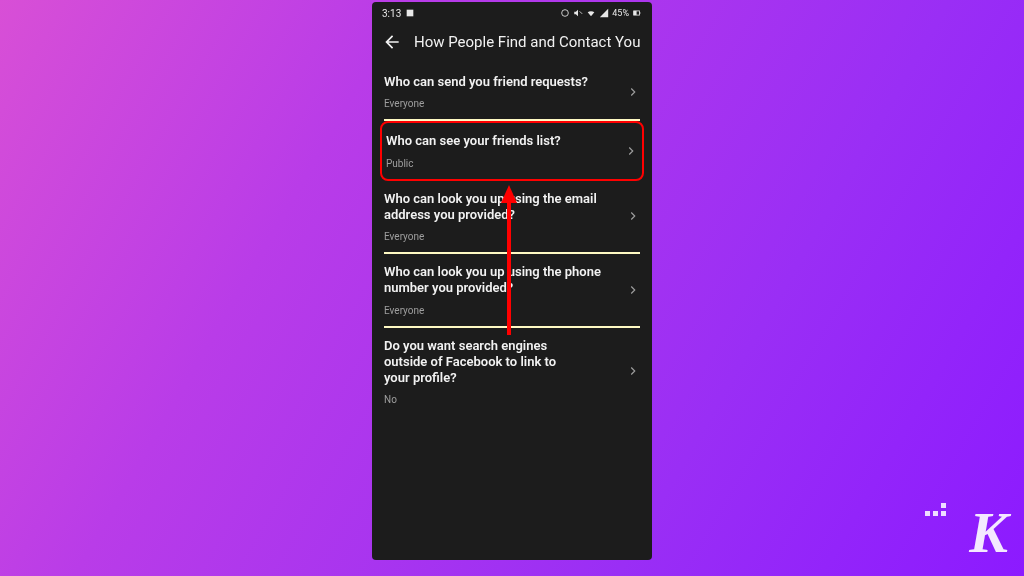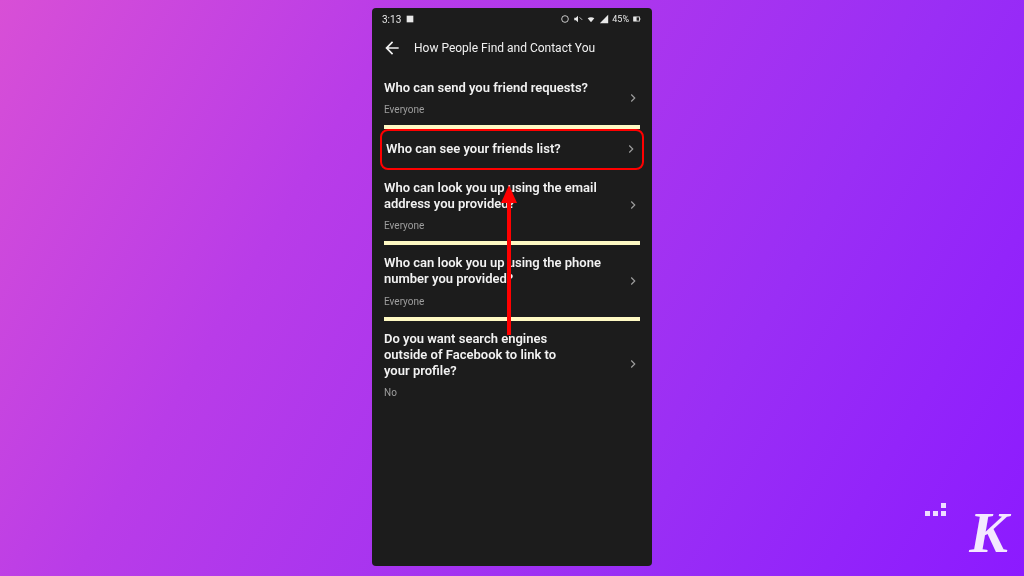--- a/index.html
+++ b/index.html
@@ -7,21 +7,21 @@
     width: 1024px;
     height: 576px;
     background: linear-gradient(120deg, #d84fd6 0%, #b93ce8 30%, #9a2ef5 70%, #8c1aff 100%);
     font-family: -apple-system, BlinkMacSystemFont, "Segoe UI", Roboto, sans-serif;
     position: relative;
     overflow: hidden;
   }
   .phone {
     position: absolute;
     left: 372px;
-    top: 8px;
+    top: 2px;
     width: 280px;
     height: 558px;
     background: #1c1c1c;
     border-radius: 4px;
     overflow: hidden;
     color: #ffffff;
   }
   .status-bar {
     height: 22px;
     display: flex;
@@ -39,33 +39,33 @@
     align-items: center;
     padding: 8px 10px 12px;
     gap: 12px;
   }
   .back-arrow {
     width: 20px;
     height: 20px;
     cursor: pointer;
   }
   .app-title {
-    font-size: 12px;
+    font-size: 15px;
     color: #f1f1f1;
     font-weight: 400;
   }
   .settings-list {
     padding: 0 12px;
   }
   .setting-item {
     display: flex;
     align-items: center;
     justify-content: space-between;
     padding: 10px 0 10px;
-    border-bottom: 4px solid #fef9c3;
+    border-bottom: 2px solid #fef9c3;
     cursor: pointer;
     position: relative;
   }
   .setting-item:last-child { border-bottom: none; gap: 48px; }
   .setting-text {
     flex: 1;
     padding-right: 6px;
   }
   .setting-title {
     font-size: 13px;
@@ -173,20 +173,21 @@
         <div class="setting-sub">Everyone</div>
       </div>
       <svg class="chevron" viewBox="0 0 24 24">
           <path d="M9 6l6 6-6 6" fill="none" stroke="#9e9e9e" stroke-width="2"></path>
         </svg>
     </div>
 
     <div class="setting-item highlighted">
       <div class="setting-text">
         <div class="setting-title">Who can see your friends list?</div>
+        <div class="setting-sub">Public</div>
       </div>
       <svg class="chevron" viewBox="0 0 24 24">
           <path d="M9 6l6 6-6 6" fill="none" stroke="#9e9e9e" stroke-width="2"></path>
         </svg>
     </div>
 
     <div class="setting-item">
       <div class="setting-text">
         <div class="setting-title">Who can look you up using the email address you provided?</div>
         <div class="setting-sub">Everyone</div>

